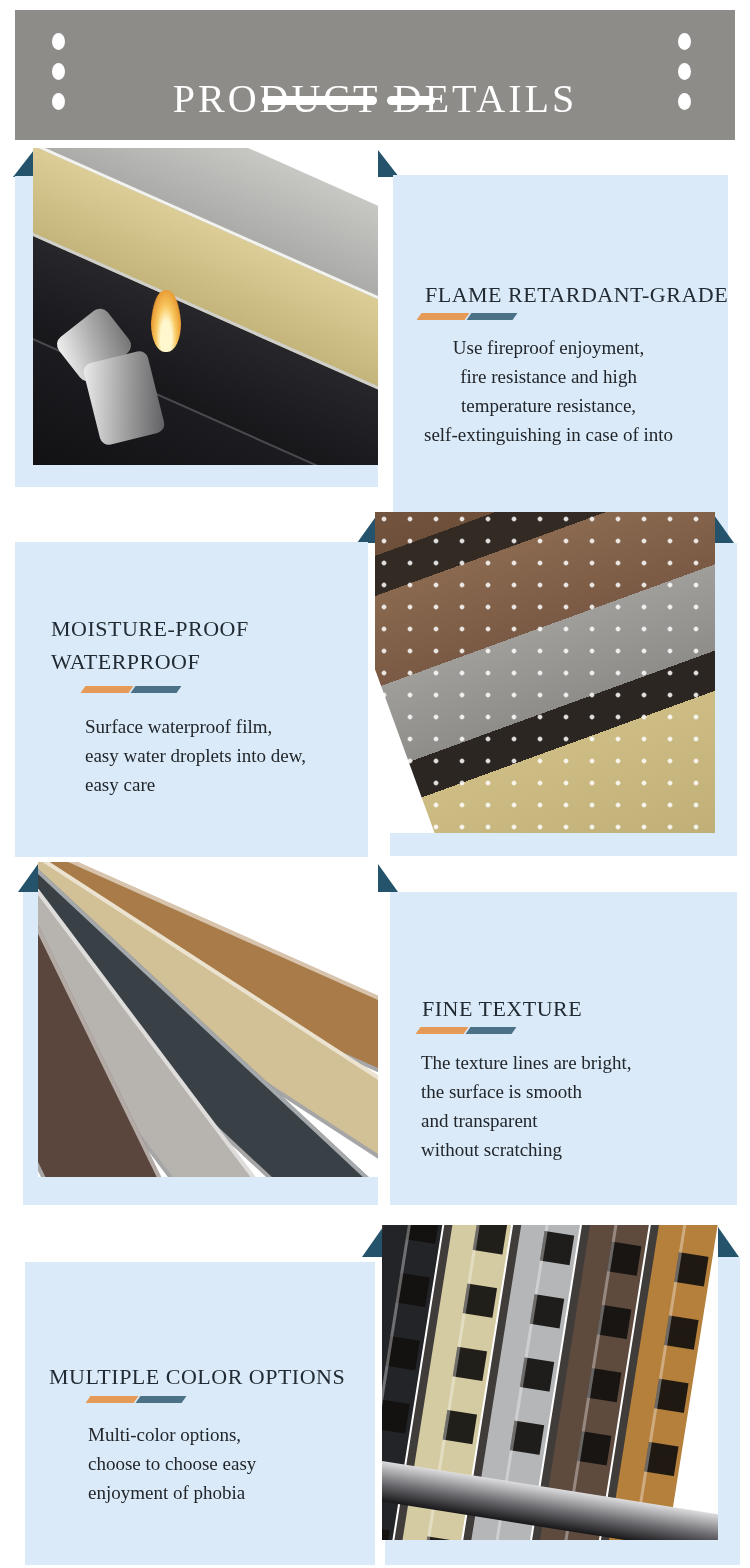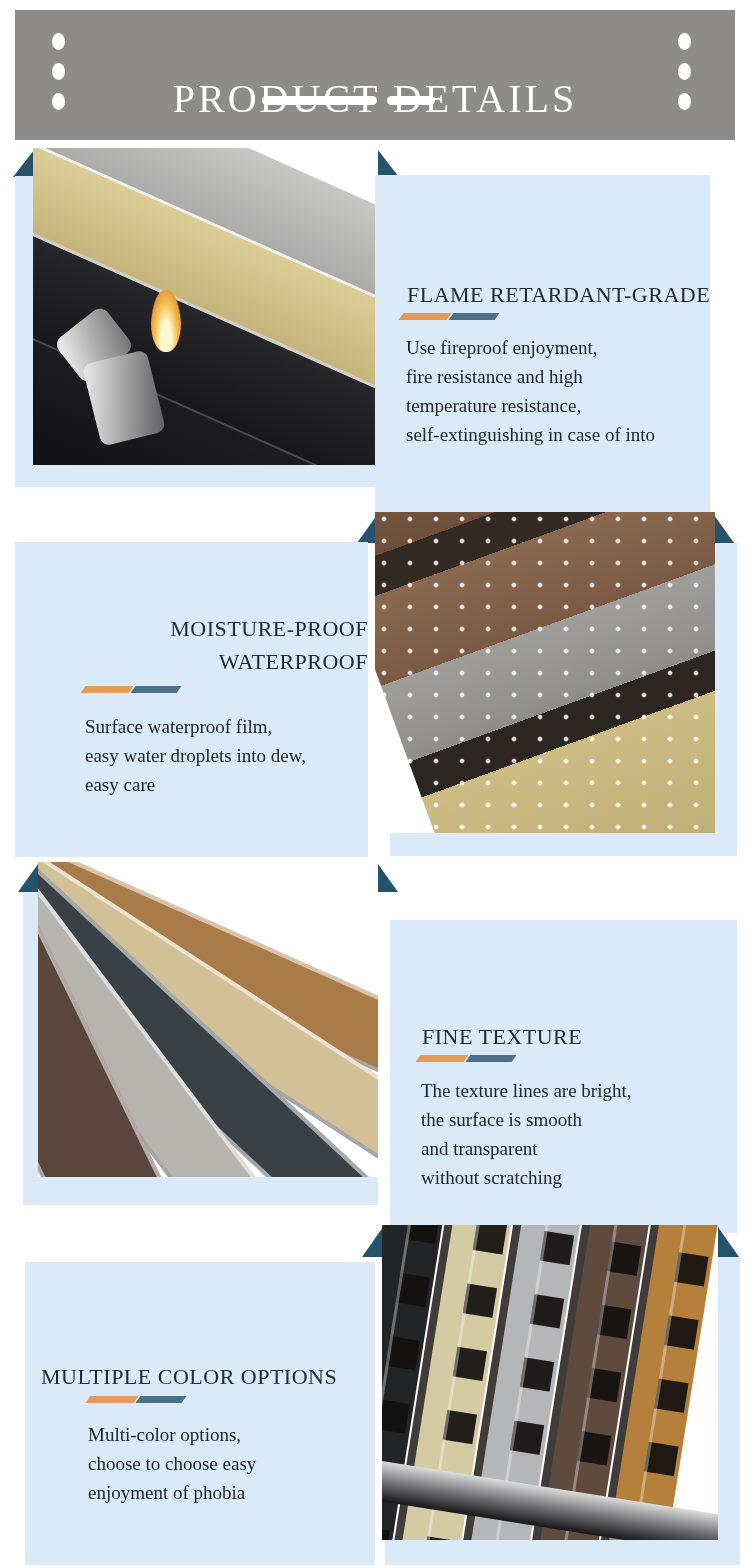--- a/index.html
+++ b/index.html
@@ -98,21 +98,21 @@
     <div class="photo" style="left:33px;top:148px;width:345px;height:317px;">
       <div class="rot p1-gray"></div>
       <div class="rot p1-tan"></div>
       <div class="rot p1-blk1"></div>
       <div class="rot p1-blk2"></div>
       <div class="abs p1-lid"></div>
       <div class="abs p1-body"></div>
       <div class="abs p1-flame"></div>
     </div>
 
-    <div class="blue-panel" style="left:375px;top:175px;width:335px;height:359px;">
+    <div class="blue-panel" style="left:393px;top:175px;width:335px;height:359px;text-align:center;">
       <div class="sec-title" style="left:32px;top:103px;">
         <span class="tline">FLAME RETARDANT-GRADE</span>
       </div>
       <div class="divider" style="left:26px;top:138px;">
         <div class="div-seg div-orange"></div>
         <div class="div-seg div-teal"></div>
       </div>
       <div class="body-lines" style="left:31px;top:158px;">
         <div>Use fireproof enjoyment,</div>
         <div>fire resistance and high</div>
@@ -126,21 +126,21 @@
     <div class="tri tri-l" style="left:357px;top:515px;width:20px;height:28px;"></div>
     <div class="tri tri-r" style="left:714px;top:515px;width:20px;height:28px;"></div>
     <div class="blue-underlay" style="left:390px;top:543px;width:347px;height:313px;"></div>
 
     <div class="photo" style="left:375px;top:512px;width:340px;height:321px;">
       <div class="rot p2-stripes"></div>
       <div class="abs p2-drops"></div>
     </div>
 
     <div class="blue-panel" style="left:15px;top:542px;width:353px;height:315px;">
-      <div class="sec-title" style="left:0;right:0;top:70px;text-align:right;padding-left:20px;">
+      <div class="sec-title" style="left:0;right:0;top:70px;text-align:left;padding-left:36px;">
         <span class="tline">MOISTURE-PROOF</span>
         <span class="tline">WATERPROOF</span>
       </div>
       <div class="divider" style="left:68px;top:144px;">
         <div class="div-seg div-orange"></div>
         <div class="div-seg div-teal"></div>
       </div>
       <div class="body-lines" style="left:70px;top:170px;">
         <div>Surface waterproof film,</div>
         <div>easy water droplets into dew,</div>
@@ -155,21 +155,21 @@
     <div class="blue-underlay" style="left:23px;top:892px;width:355px;height:313px;"></div>
 
     <div class="photo" style="left:38px;top:862px;width:340px;height:315px;">
       <div class="p3-bar p3-oak"></div>
       <div class="p3-bar p3-tan"></div>
       <div class="p3-bar p3-char"></div>
       <div class="p3-bar p3-gray"></div>
       <div class="p3-bar p3-brn"></div>
     </div>
 
-    <div class="blue-panel" style="left:390px;top:892px;width:347px;height:313px;margin-top:28px;">
+    <div class="blue-panel" style="left:390px;top:892px;width:347px;height:313px;">
       <div class="sec-title" style="left:32px;top:100px;">
         <span class="tline">FINE TEXTURE</span>
       </div>
       <div class="divider" style="left:28px;top:135px;">
         <div class="div-seg div-orange"></div>
         <div class="div-seg div-teal"></div>
       </div>
       <div class="body-lines" style="left:31px;top:156px;">
         <div>The texture lines are bright,</div>
         <div>the surface is smooth</div>
@@ -199,21 +199,21 @@
             <div class="p4-notches"></div>
           </div>
         <div class="p4-col p4-c5">
             <div class="p4-notches"></div>
           </div>
       </div>
       <div class="abs p4-base"></div>
     </div>
 
     <div class="blue-panel" style="left:25px;top:1262px;width:350px;height:303px;">
-      <div class="sec-title" style="left:16px;top:98px;">
+      <div class="sec-title" style="left:24px;top:98px;">
         <span class="tline">MULTIPLE COLOR OPTIONS</span>
       </div>
       <div class="divider" style="left:63px;top:134px;">
         <div class="div-seg div-orange"></div>
         <div class="div-seg div-teal"></div>
       </div>
       <div class="body-lines" style="left:63px;top:158px;">
         <div>Multi-color options,</div>
         <div>choose to choose easy</div>
         <div>enjoyment of phobia</div>

